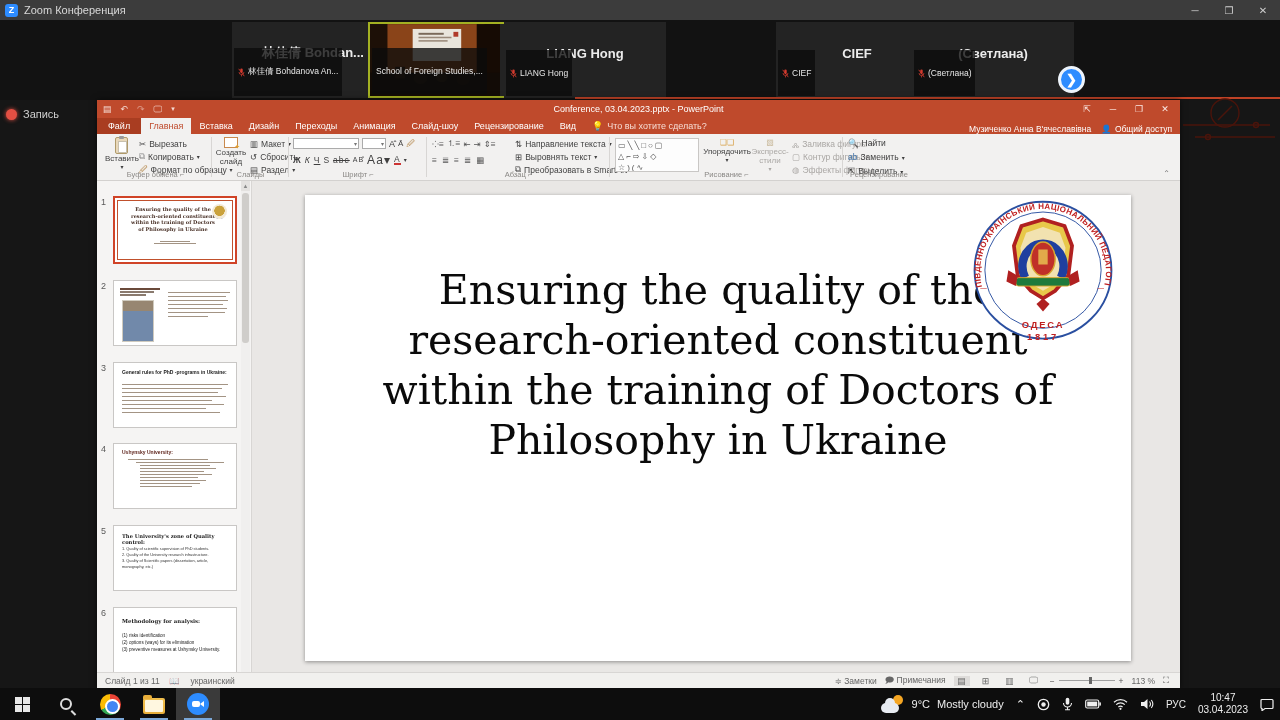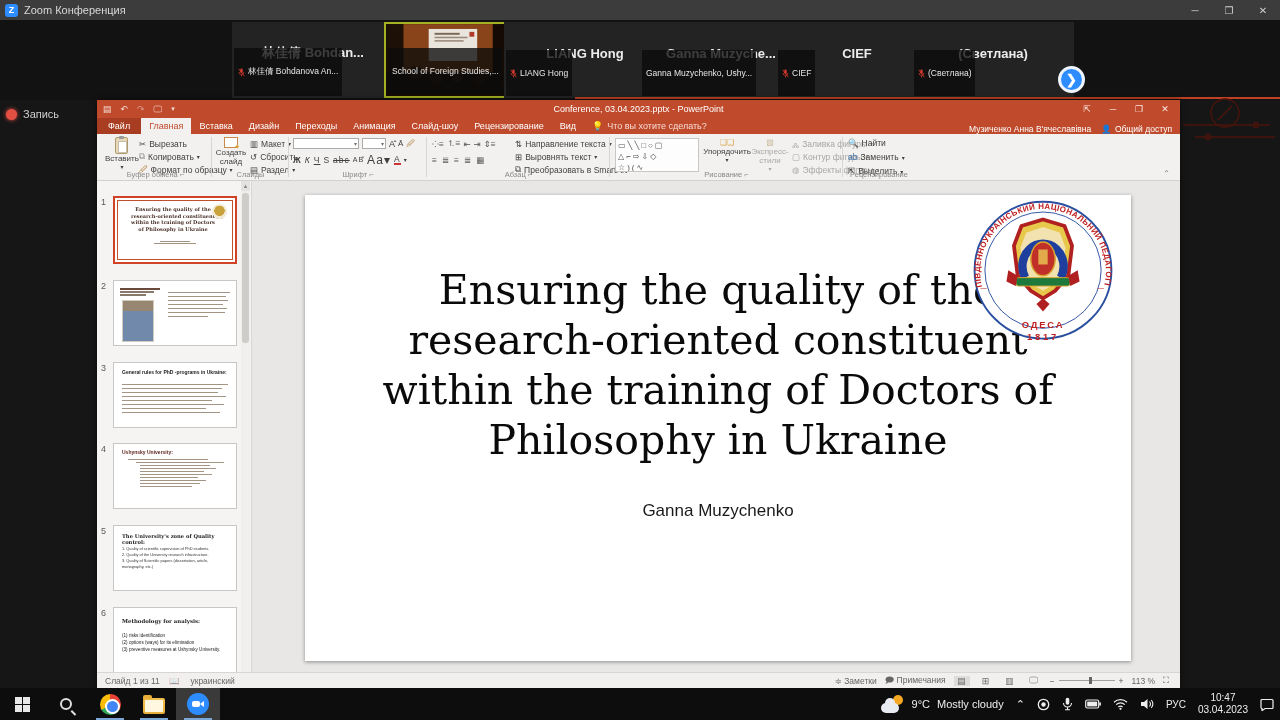--- a/index.html
+++ b/index.html
@@ -138,21 +138,21 @@
     <div class="vlabel">
       <svg class="mic-muted" viewBox="0 0 8 10">
           <rect x="2.6" y="0.5" width="2.8" height="5" rx="1.4" fill="#d33a2e"></rect>
           <path d="M1.2 4.5 a2.8 2.8 0 0 0 5.6 0 M4 7.5 v2" stroke="#d33a2e" stroke-width="0.9" fill="none"></path>
           <line x1="0.8" y1="0.8" x2="7.2" y2="9.2" stroke="#d33a2e" stroke-width="1"></line>
         </svg>
       <span>林佳倩 Bohdanova An...</span>
     </div>
   </div>
 
-  <div class="vtile" style="left:368px; border:2px solid #a3b122;margin-left:16px;">
+  <div class="vtile" style="left:368px; border:2px solid #a3b122;">
     <svg viewBox="0 0 134 74" width="130" height="72">
       <rect width="134" height="74" fill="#1d1007"></rect>
       <rect x="18" y="0" width="100" height="52" fill="#8a4419"></rect>
       <rect x="110" y="0" width="24" height="74" fill="#160b04"></rect>
       <rect x="44" y="5" width="50" height="33" fill="#e9e5dc"></rect>
       <rect x="50" y="9" width="26" height="2" fill="#7a6a5a"></rect>
       <rect x="50" y="13" width="34" height="1.6" fill="#9a8a7a"></rect>
       <rect x="50" y="16.5" width="30" height="1.6" fill="#9a8a7a"></rect>
       <rect x="86" y="8" width="5" height="5" fill="#b03a2a"></rect>
       <rect x="0" y="50" width="134" height="24" fill="#120b06"></rect>
@@ -171,26 +171,20 @@
     <div class="vlabel">
       <svg class="mic-muted" viewBox="0 0 8 10">
           <rect x="2.6" y="0.5" width="2.8" height="5" rx="1.4" fill="#d33a2e"></rect>
           <path d="M1.2 4.5 a2.8 2.8 0 0 0 5.6 0 M4 7.5 v2" stroke="#d33a2e" stroke-width="0.9" fill="none"></path>
           <line x1="0.8" y1="0.8" x2="7.2" y2="9.2" stroke="#d33a2e" stroke-width="1"></line>
         </svg>
       <span>LIANG Hong</span>
     </div>
   </div>
 
-  <div class="vtile" style="left:640px">
-    <div class="big-name">Ganna  Muzyche...</div>
-    <div class="vlabel">
-        <span>Ganna Muzychenko, Ushy...</span>
-      </div>
-  </div>
 
   <div class="vtile" style="left:776px">
     <div class="big-name">CIEF</div>
     <div class="vlabel">
       <svg class="mic-muted" viewBox="0 0 8 10">
           <rect x="2.6" y="0.5" width="2.8" height="5" rx="1.4" fill="#d33a2e"></rect>
           <path d="M1.2 4.5 a2.8 2.8 0 0 0 5.6 0 M4 7.5 v2" stroke="#d33a2e" stroke-width="0.9" fill="none"></path>
           <line x1="0.8" y1="0.8" x2="7.2" y2="9.2" stroke="#d33a2e" stroke-width="1"></line>
         </svg>
       <span>CIEF</span>
@@ -540,21 +534,20 @@
 
     <div class="edit-area">
       <div class="slide-canvas">
         <div class="slide-title">
           <div>Ensuring the quality of the</div>
           <div>research-oriented constituent</div>
           <div>within the training of Doctors of</div>
           <div>Philosophy in Ukraine</div>
         </div>
         <div class="slide-sub">
-          <div>Ganna Muzychenko</div>
         </div>
 
         <svg class="slide-logo" viewBox="0 0 170 160">
           <circle cx="85" cy="78" r="73" fill="#ffffff" stroke="#2a4fa0" stroke-width="2"></circle>
           <circle cx="85" cy="78" r="62" fill="none" stroke="#2a4fa0" stroke-width="1"></circle>
           <defs>
             <path id="ringpath" d="M 20,96 A 67,67 0 1 1 150,96"></path>
           </defs>
           <text font-size="8.6" font-weight="bold" fill="#c02020" letter-spacing="0.4">
             <textPath href="#ringpath">ПІВДЕННОУКРАЇНСЬКИЙ НАЦІОНАЛЬНИЙ ПЕДАГОГІЧНИЙ УНІВЕРСИТЕТ ІМЕНІ К. Д. УШИНСЬКОГО</textPath>

